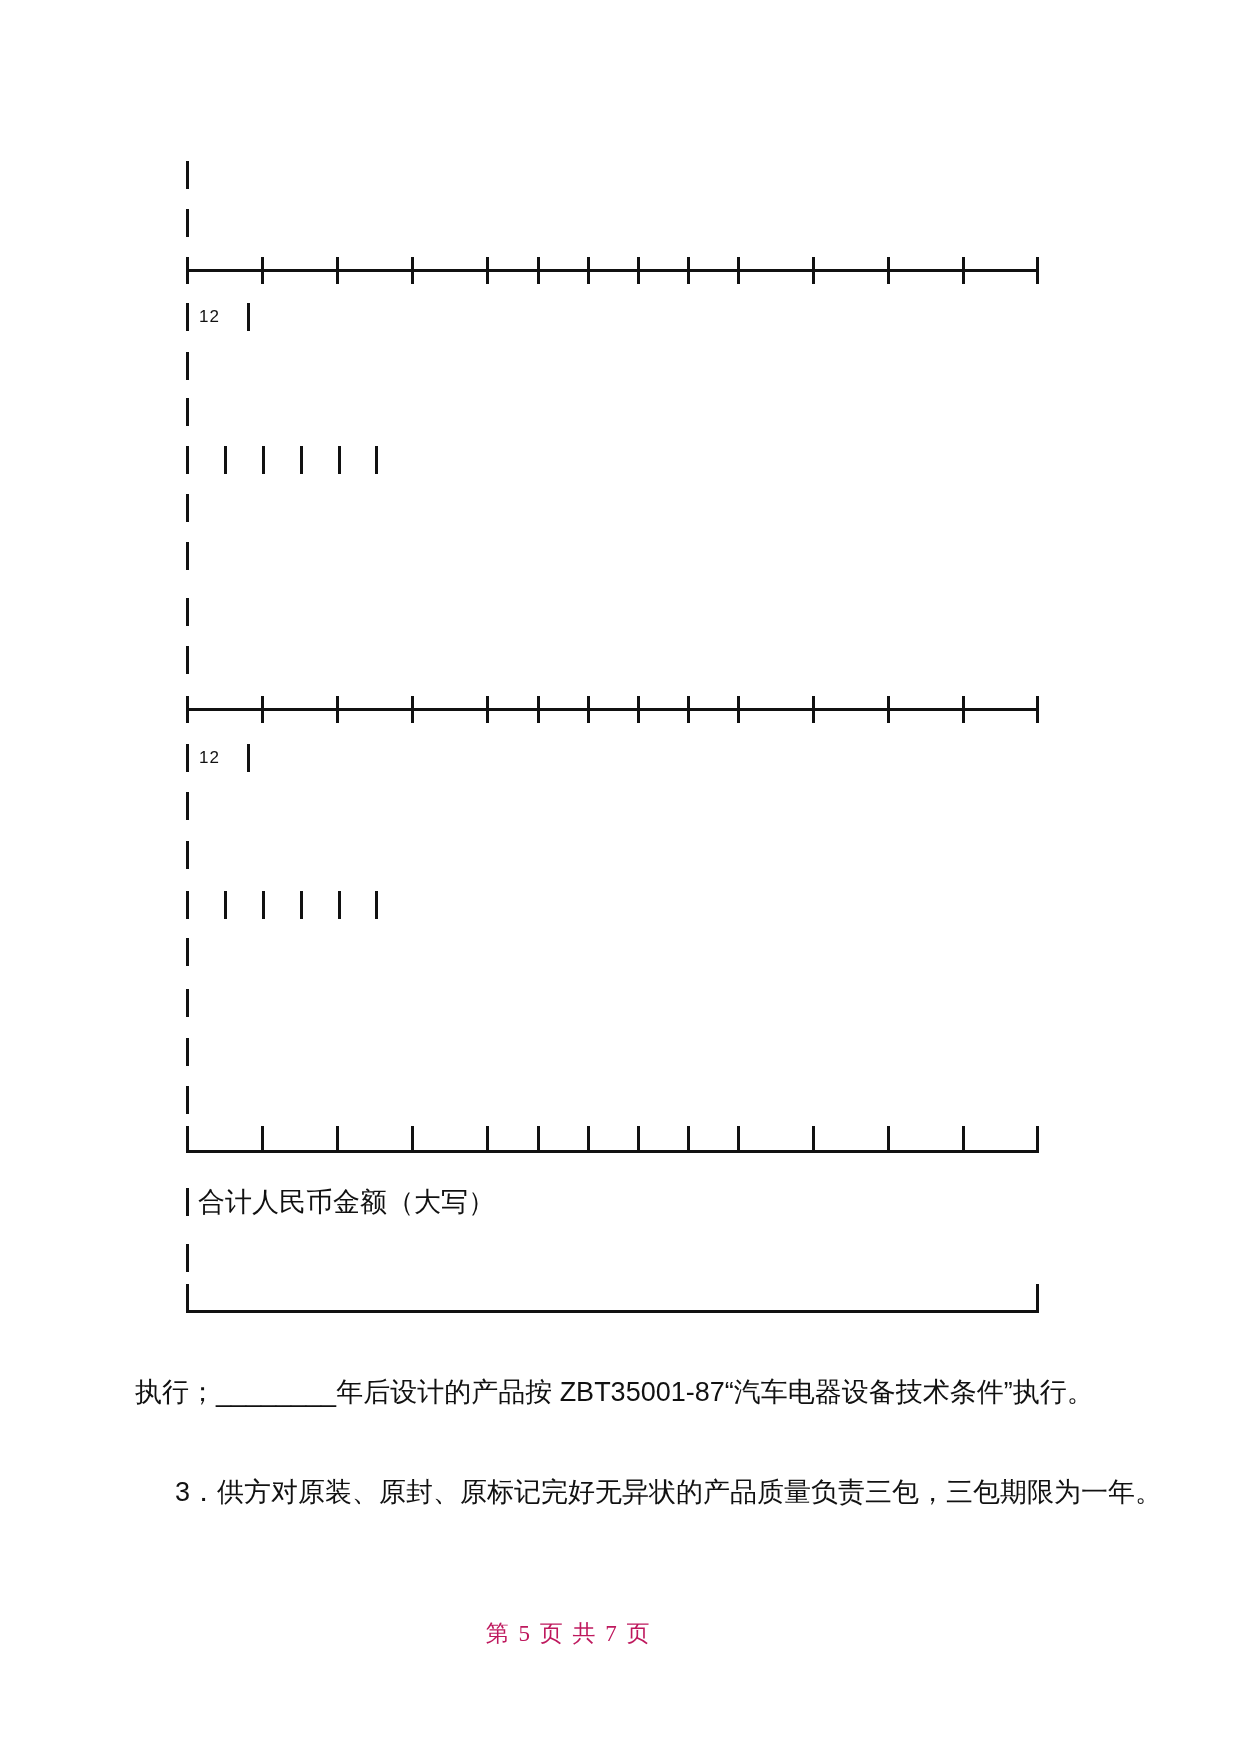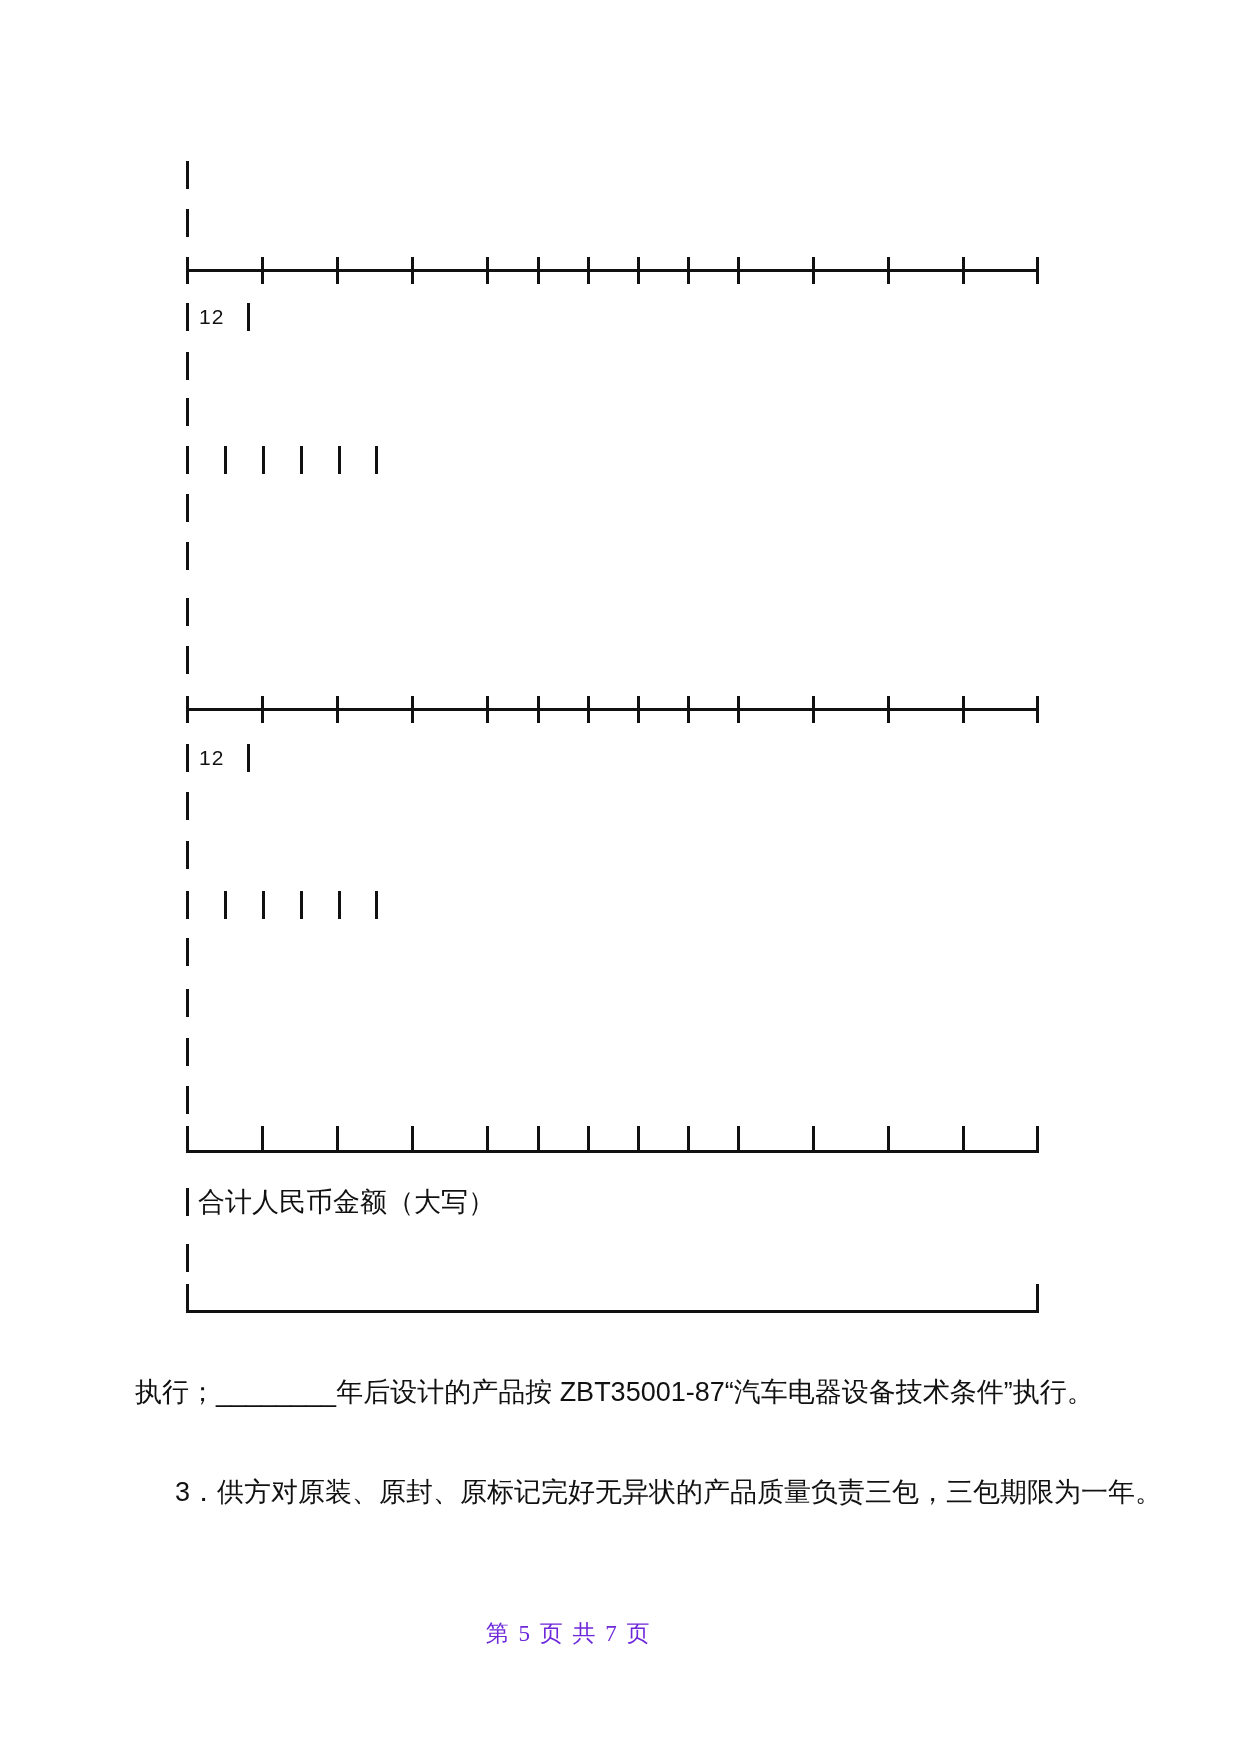--- a/index.html
+++ b/index.html
@@ -11,21 +11,21 @@
     font-family:"Liberation Sans","DejaVu Sans",sans-serif;
     color:#111111;
     overflow:hidden;
   }
   
   .vbar{position:absolute;width:3px;height:28px;background:#111111;}
   .trow{position:absolute;height:30px;}
   .vbar-in{position:absolute;top:0;width:3px;height:28px;background:#111111;display:block;}
   .cellnum{
     position:absolute;top:0;left:13px;
-    font-size:21px;line-height:28px;letter-spacing:1px;
+    font-size:17px;line-height:28px;letter-spacing:1px;
     white-space:nowrap;
   }
   .celltext{
     position:absolute;top:-2px;left:12px;
     font-size:27px;line-height:32px;
     white-space:nowrap;
   }
   .sepline{position:absolute;left:186px;width:853px;height:3px;background:#111111;}
   .tick{position:absolute;width:3px;background:#111111;display:block;}
   .tick.cross{top:-12px;height:27px;}
@@ -36,21 +36,21 @@
     position:absolute;
     font-size:27px;line-height:34px;
     white-space:nowrap;
     color:#111111;
   }
   .footer{
     position:absolute;left:0;top:1618px;width:1137px;
     text-align:center;
     font-family:"Liberation Serif","DejaVu Serif",serif;
     font-size:23px;letter-spacing:2px;
-    color:#6d28d9;
+    color:#be185d;
   }
 </style>
 </head>
 <body>
 
 <div class="page">
 
   <div>
 
     <div class="vbar" style="left:186px;top:161px"></div>

